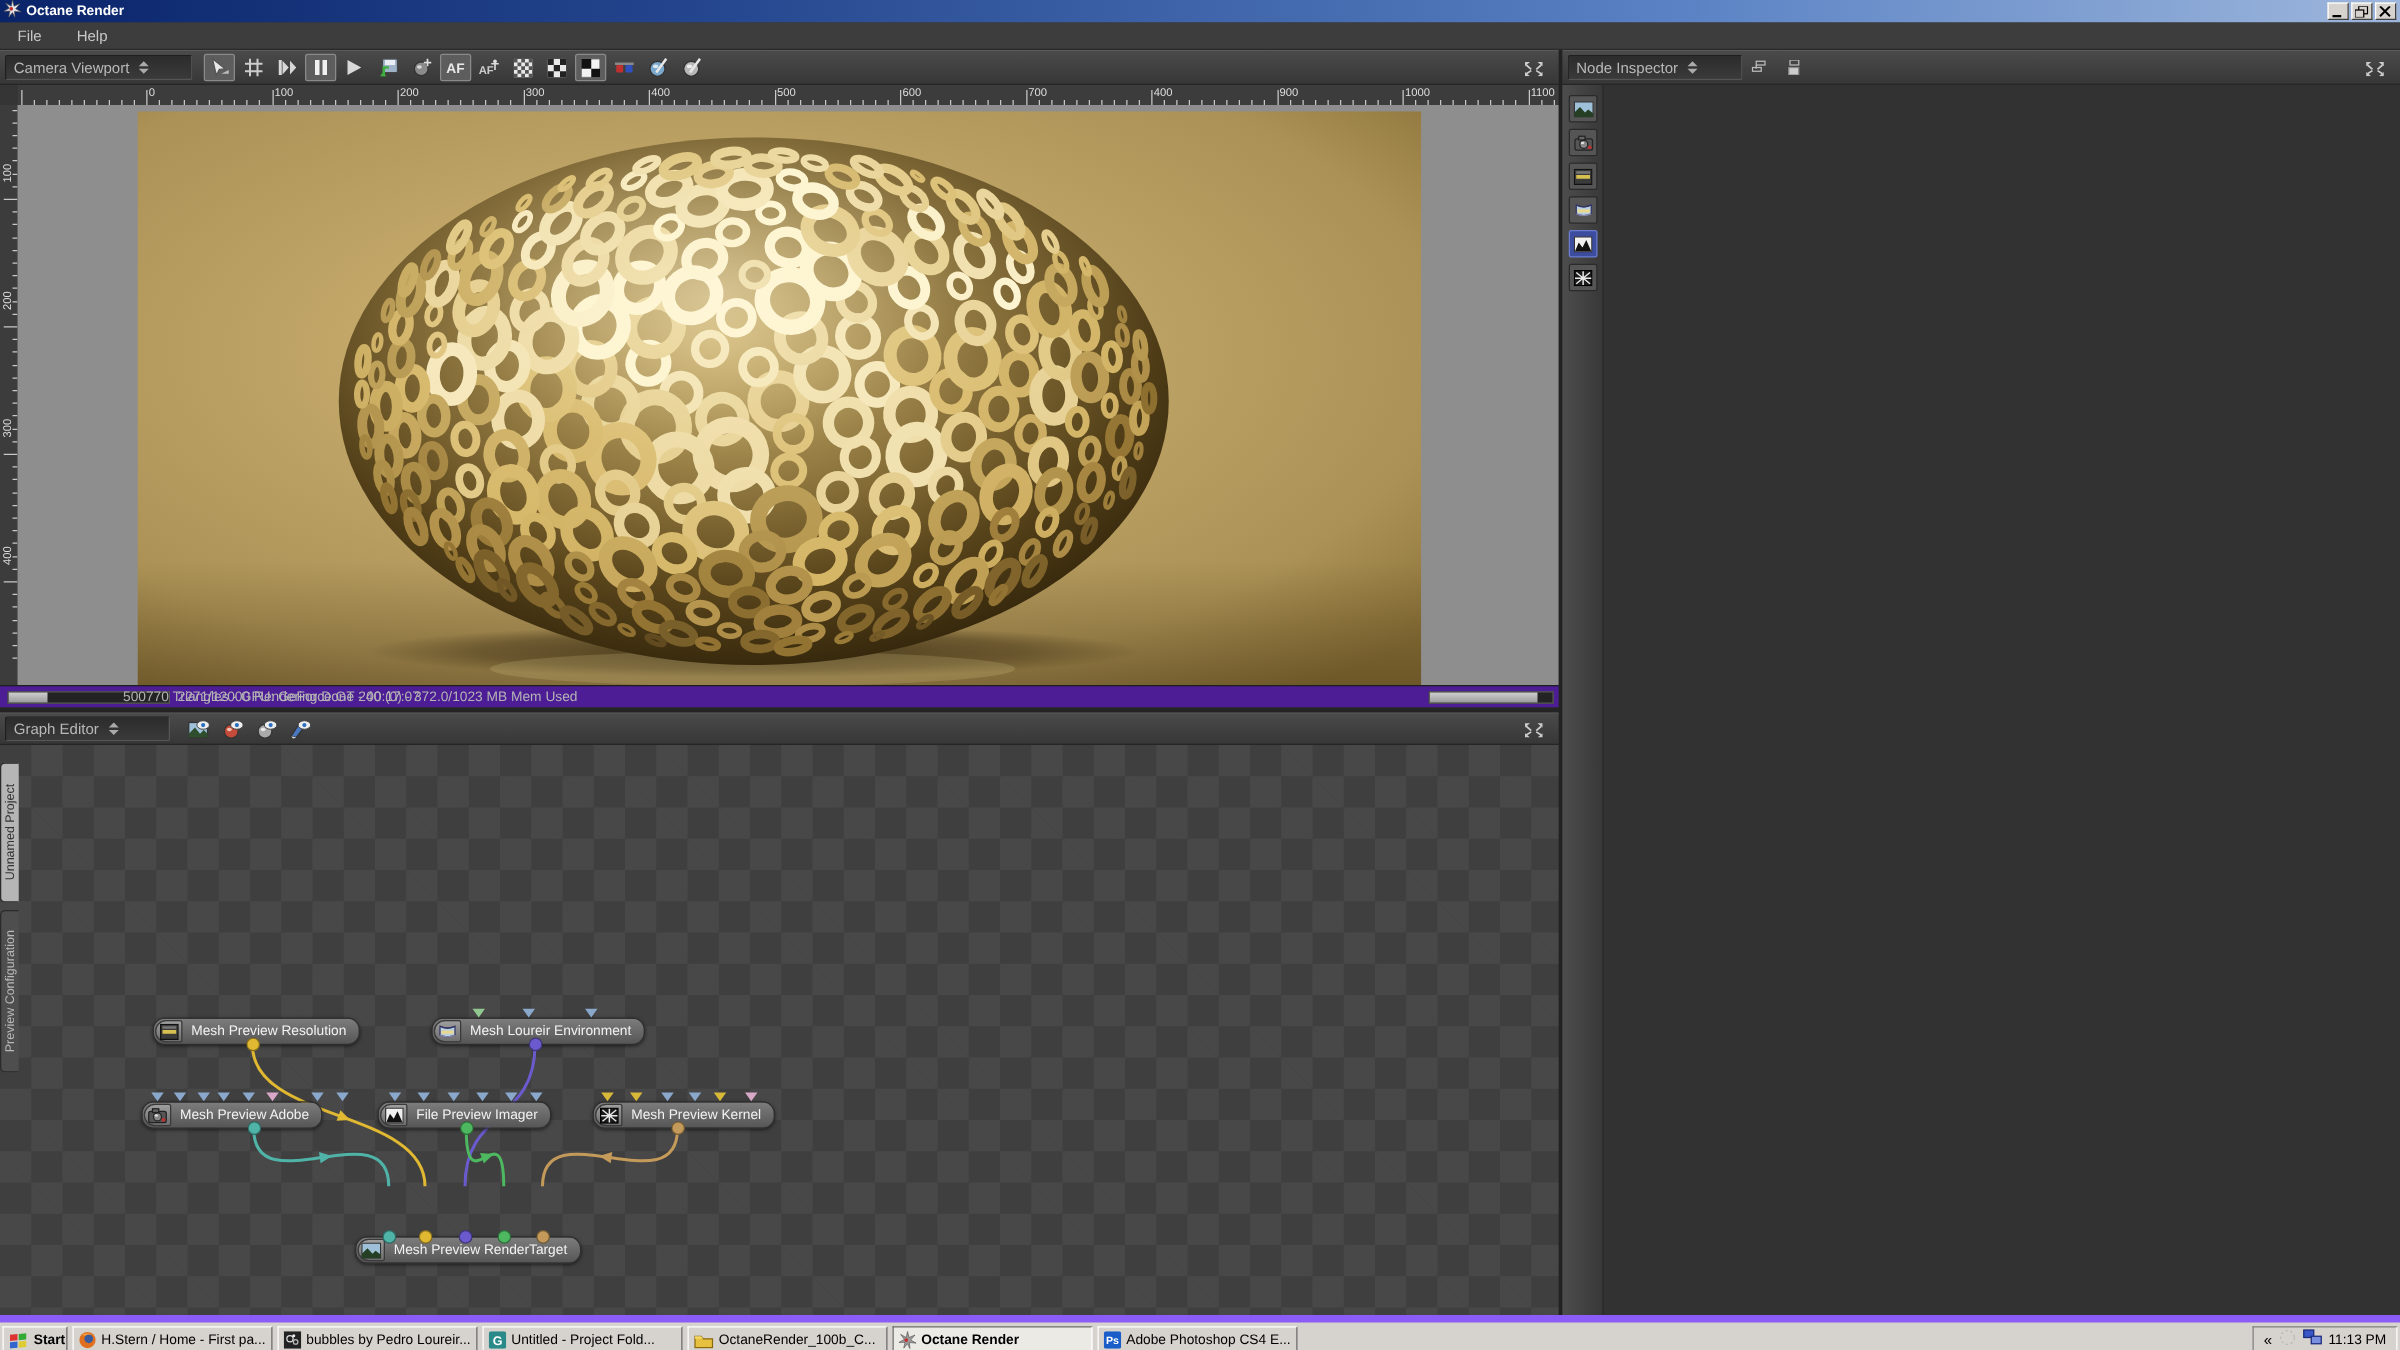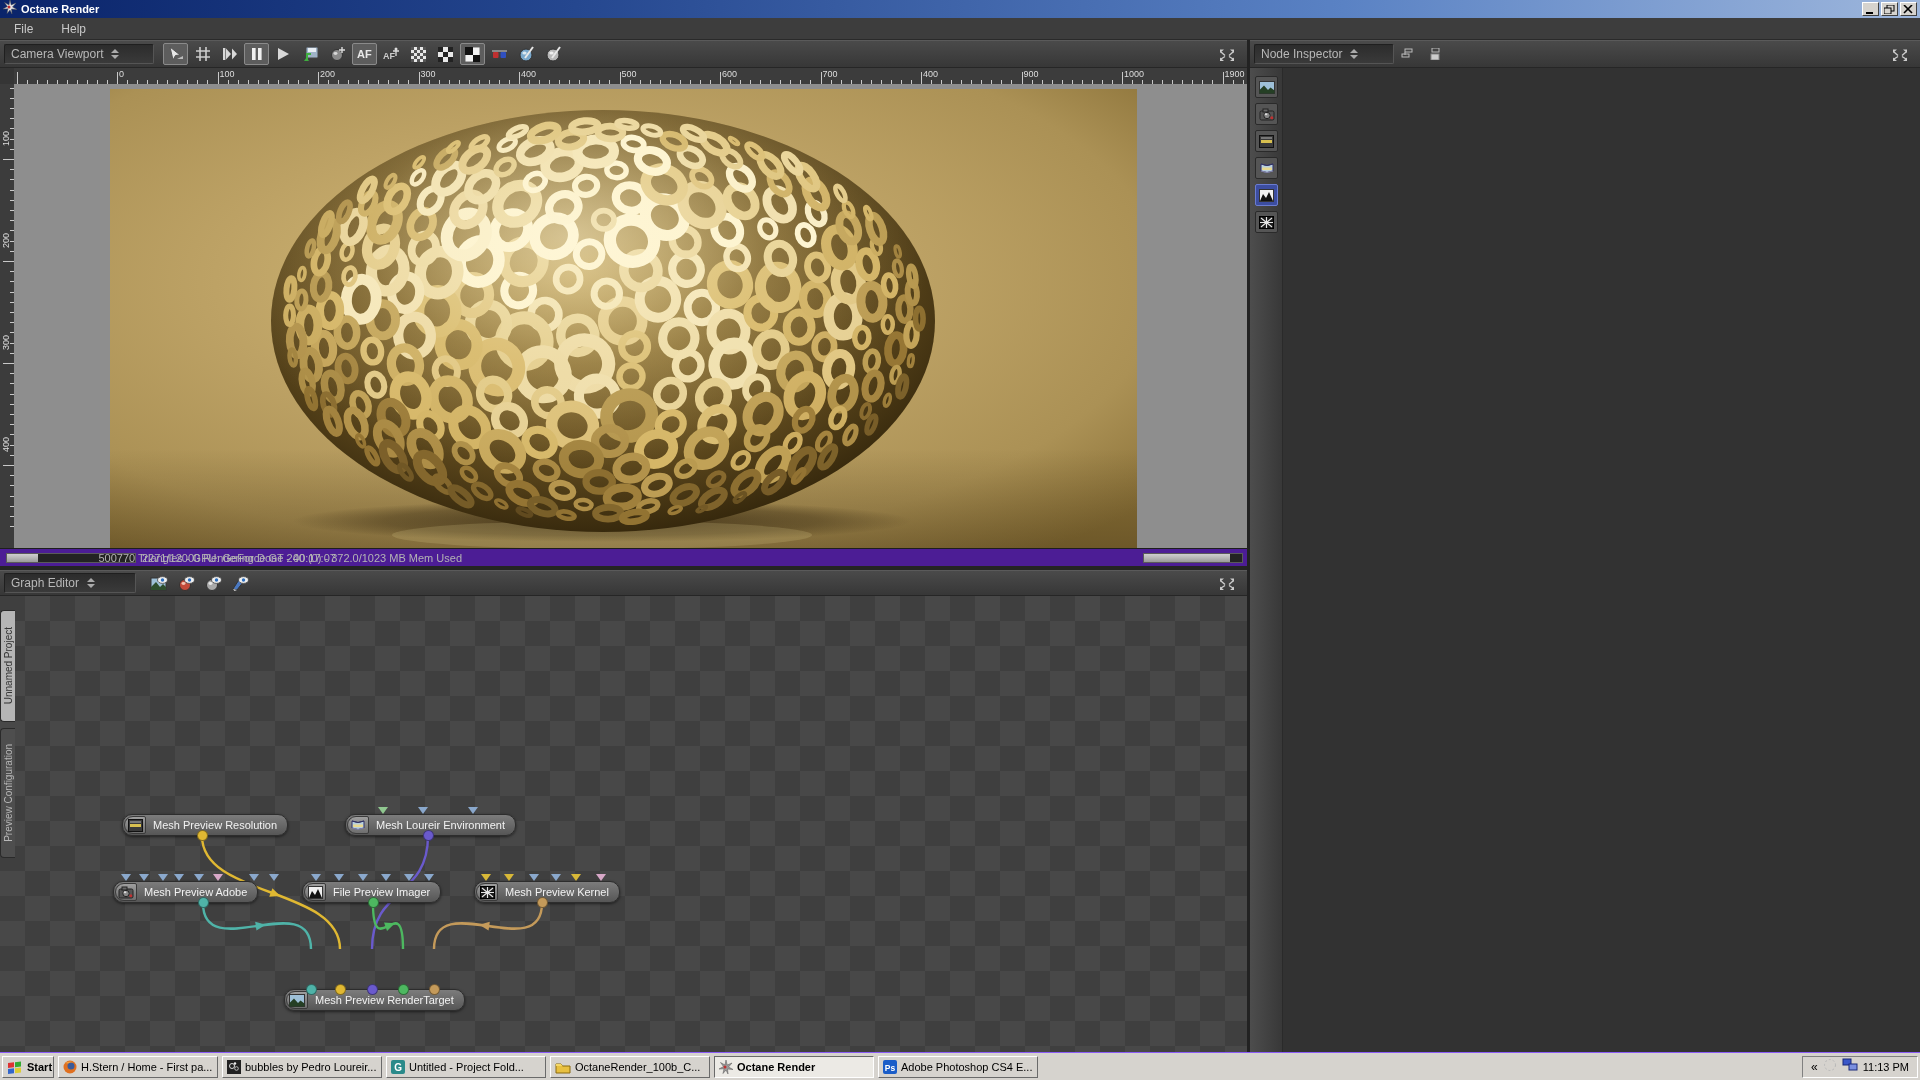--- a/index.html
+++ b/index.html
@@ -80,21 +80,21 @@
   #ni-header { position:absolute; left:1250px; top:40px; width:670px; height:28px; }
   #ni-body { position:absolute; left:1250px; top:68px; width:670px; height:984px; background:#323232; }
   #ni-strip { position:absolute; left:0; top:0; width:33px; height:984px;
     background:linear-gradient(90deg,#4d4d4d,#383838); border-right:1px solid #2a2a2a; }
   .strip-btn { position:absolute; left:5px; width:23px; height:22px; border:1px solid #2a2a2a;
     background:#555; display:flex; align-items:center; justify-content:center; border-radius:2px; }
   .strip-btn.selected { background:#3c4da0; border-color:#6a7cd0; }
 
   
   #taskbar { position:absolute; left:0; top:1052px; width:1920px; height:28px;
-    background:#d6d3ce; border-top:1px solid #8b5cf6; }
+    background:#d6d3ce; border-top:6px solid #8b5cf6; }
   .task-btn { position:absolute; top:3px; height:22px; background:#d6d3ce;
     border:1px solid; border-color:#ffffff #6a6a6a #6a6a6a #ffffff;
     display:flex; align-items:center; font-size:11px; color:#000; padding:0 4px; overflow:hidden; white-space:nowrap; }
   .task-btn.active { background:#eceae5; border-color:#6a6a6a #ffffff #ffffff #6a6a6a; font-weight:bold; }
   .task-btn .ticon { margin-right:4px; flex:0 0 auto; display:flex; }
   #tray { position:absolute; right:2px; top:3px; height:22px; display:flex; align-items:center;
     border:1px solid; border-color:#808080 #ffffff #ffffff #808080; padding:0 8px; gap:5px; }
   #tray .clock { font-size:11px; color:#000; }
 </style>
 </head>
@@ -373,21 +373,21 @@
     <div class="htick" style="left: 1118.05px; height: 4px;"></div>
     <div class="htick" style="left: 1128.1px; height: 4px;"></div>
     <div class="htick" style="left: 1138.15px; height: 4px;"></div>
     <div class="htick" style="left: 1148.2px; height: 4px;"></div>
     <div class="htick" style="left: 1158.25px; height: 4px;"></div>
     <div class="htick" style="left: 1168.3px; height: 4px;"></div>
     <div class="htick" style="left: 1178.35px; height: 4px;"></div>
     <div class="htick" style="left: 1188.4px; height: 4px;"></div>
     <div class="htick" style="left: 1198.45px; height: 4px;"></div>
     <div class="htick" style="left: 1208.5px; height: 12px;"></div>
-    <span class="hlab" style="left: 1210.5px;">1900</span>
+    <span class="hlab" style="left: 1210.5px;">1100</span>
     <div class="htick" style="left: 1218.55px; height: 4px;"></div>
     <div class="htick" style="left: 1228.6px; height: 4px;"></div>
   </div>
 <div id="vp-ruler-left">
     <div class="vtick" style="top: 3.6px; width: 4px;"></div>
     <div class="vtick" style="top: 13.8px; width: 4px;"></div>
     <div class="vtick" style="top: 24px; width: 4px;"></div>
     <div class="vtick" style="top: 34.2px; width: 4px;"></div>
     <div class="vtick" style="top: 44.4px; width: 4px;"></div>
     <div class="vtick" style="top: 54.6px; width: 4px;"></div>

